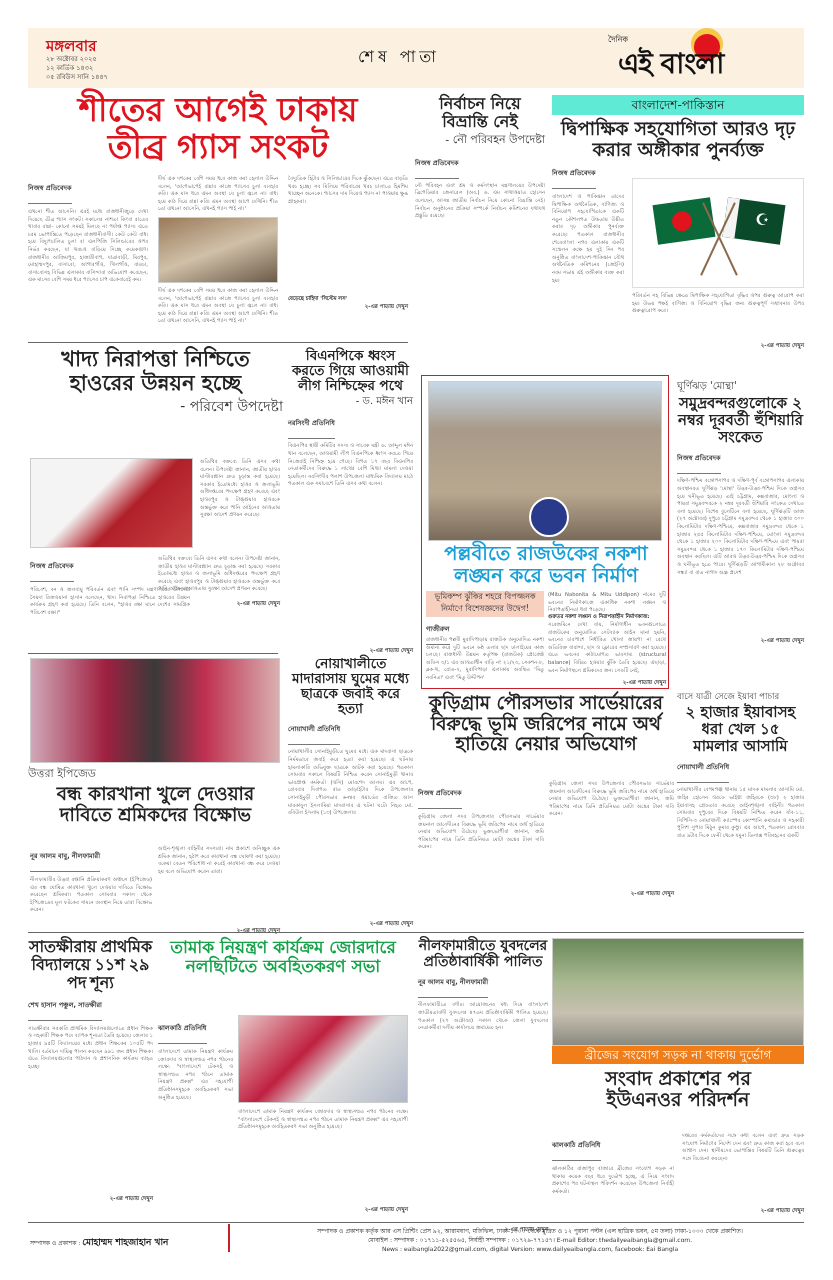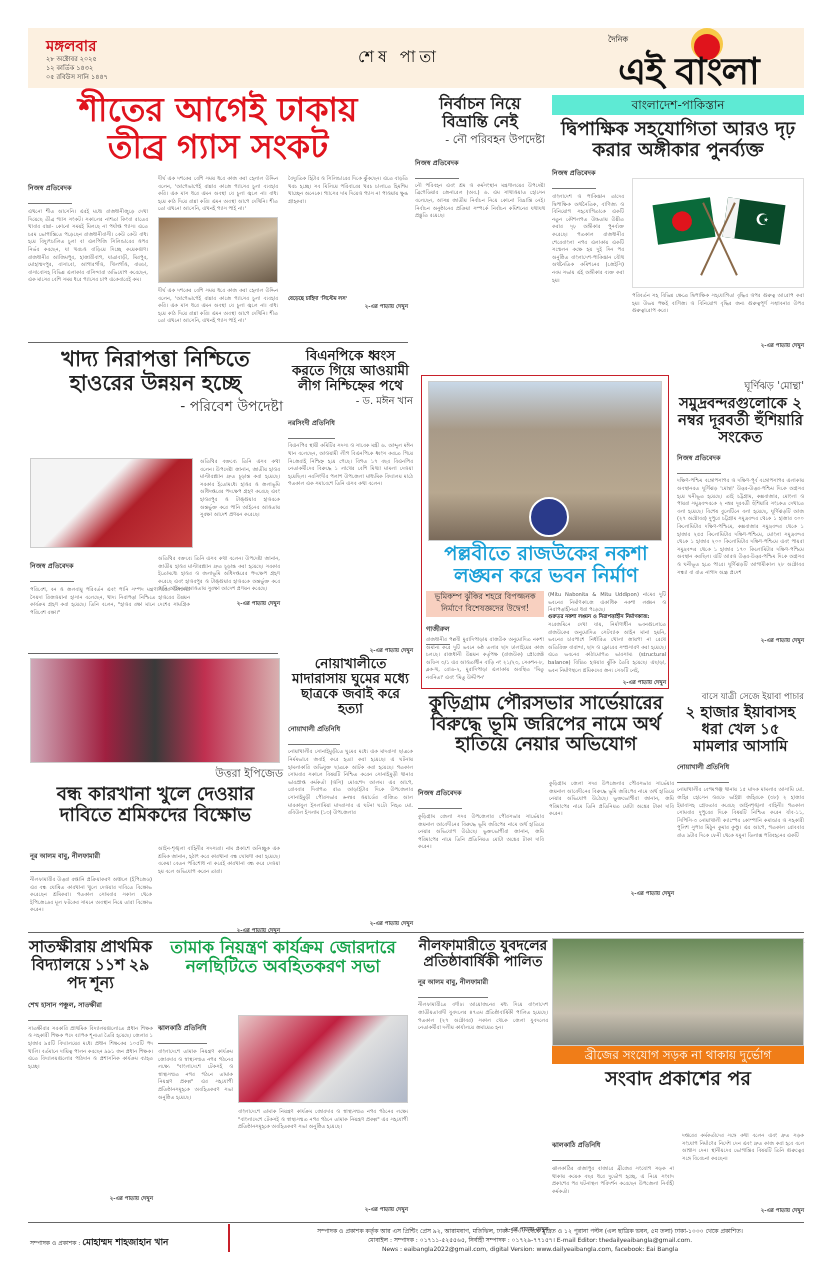--- a/index.html
+++ b/index.html
@@ -4,32 +4,32 @@
 <style>
   * { box-sizing: border-box; margin: 0; padding: 0; }
   html, body { width: 833px; height: 1280px; background: #ffffff; overflow: hidden; }
   body { font-family: "DejaVu Sans", sans-serif; color: #222; position: relative; }
   .abs { position: absolute; }
   .masthead { left: 28px; top: 28px; width: 776px; height: 60px; background: #fcf0e0; }
   .day { left: 18px; top: 6px; color: #d0141e; font-weight: bold; font-size: 15px; font-family: "DejaVu Serif", serif; }
   .dates { left: 18px; top: 27px; font-size: 6.5px; line-height: 9px; color: #333; }
   .section { left: 330px; top: 16px; font-size: 16px; letter-spacing: 4px; color: #111; }
   .logo-small { left: 580px; top: 5px; font-size: 8px; color: #222; }
-  .logo { left: 580px; top: 10px; font-size: 37px; font-weight: bold; color: #111; font-family: "DejaVu Serif", serif; letter-spacing: -1px; }
+  .logo { left: 580px; top: 10px; font-size: 28px; font-weight: bold; color: #111; font-family: "DejaVu Serif", serif; letter-spacing: -1px; }
   .sun { left: 666px; top: 6px; width: 26px; height: 26px; border-radius: 50%; background: #e0141c; box-shadow: 0 -3px 0 3px #f7c948; }
   .hl { font-weight: bold; line-height: 1.12; text-align: center; }
   .red { color: #e0141e; }
   .blue { color: #1aa0d8; }
   .green { color: #16a34a; }
   .byline { font-size: 6.5px; font-weight: bold; color: #333; border-bottom: 1px solid #777; display: inline-block; padding-bottom: 9px; }
   .body { font-size: 5.2px; line-height: 7.6px; color: #555; text-align: justify; overflow: hidden; }
   .cont { font-size: 5.5px; color: #333; font-weight: bold; text-align: right; }
   .rule-h { height: 1px; background: #666; }
   .img { background: linear-gradient(135deg, #c8b8a0, #8a7a68); border: 1px solid #ccc; }
-  .tag { font-size: 11px; color: #444; text-align: right; }
+  .tag { font-size: 11px; color: #444; text-align: left; }
   .sub { font-size: 14px; color: #333; text-align: right; }
   .bar-peach { background: #5eead4; text-align: center; font-size: 12px; color: #222; }
   .bar-orange { background: #f07d18; color: #fff; text-align: center; font-size: 12px; }
   .note { background: #f8d0c0; font-size: 8px; text-align: center; line-height: 12px; color: #333; }
   .footer-left { left: 30px; top: 1235px; font-size: 6px; color: #333; }
   .footer-left b { font-size: 9px; color: #111; }
   .footer-text { left: 270px; top: 1226px; width: 520px; font-size: 6px; text-align: center; line-height: 9px; color: #333; }
 </style>
 </head>
 <body>
@@ -221,20 +221,21 @@
   <div class="hl" style="font-size:14px;">নীলফামারীতে যুবদলের প্রতিষ্ঠাবার্ষিকী পালিত</div>
   <div class="byline" style="margin-top:3px;">নূর আলম বাবু, নীলফামারী</div>
   <div class="body" style="height:225px;margin-top:3px;">নীলফামারীতে বর্ণাঢ্য আয়োজনের মধ্য দিয়ে বাংলাদেশ জাতীয়তাবাদী যুবদলের ৪৭তম প্রতিষ্ঠাবার্ষিকী পালিত হয়েছে। গতকাল (২৭ অক্টোবর) সকাল থেকে জেলা যুবদলের নেতাকর্মীরা দলীয় কার্যালয়ে জমায়েত হন।</div>
   <div class="cont">২-এর পাতায় দেখুন</div>
 </div>
 
 <div class="abs img" style="left:552px;top:938px;width:252px;height:108px;background:linear-gradient(180deg,#6a8a5a,#a8b890 40%,#c8c0b0 70%,#8a8a80);"></div>
 <div class="abs bar-orange" style="left:552px;top:1046px;width:252px;height:18px;line-height:18px;">ব্রীজের সংযোগ সড়ক না থাকায় দুর্ভোগ</div>
 <div class="abs" style="left:552px;top:1068px;width:252px;">
   <div class="hl" style="font-size:19px;">সংবাদ প্রকাশের পর</div>
+  <div class="hl" style="font-size:19px;">ইউএনওর পরিদর্শন</div>
 </div>
 <div class="abs" style="left:552px;top:1132px;width:122px;">
   <div class="byline">ঝালকাঠি প্রতিনিধি</div>
   <div class="body" style="height:75px;margin-top:4px;">ঝালকাঠির রাজাপুর বাজারে ব্রীজের সংযোগ সড়ক না থাকায় কয়েক বছর ধরে দুর্ভোগ হচ্ছে, এ নিয়ে সংবাদ প্রকাশের পর ঘটনাস্থল পরিদর্শন করেছেন উপজেলা নির্বাহী কর্মকর্তা।</div>
 </div>
 <div class="abs" style="left:682px;top:1132px;width:122px;">
   <div class="body" style="height:75px;">দপ্তরের কর্মকর্তাদের সঙ্গে কথা বলেন এবং দ্রুত সড়ক সংযোগ নির্মাণের নির্দেশ দেন এবং দ্রুত কাজ করা হবে বলে আশ্বাস দেন। স্থানীয়দের ভোগান্তির বিষয়টি তিনি গুরুত্বের সঙ্গে বিবেচনা করছেন।</div>
   <div class="cont">২-এর পাতায় দেখুন</div>
 </div>
 

